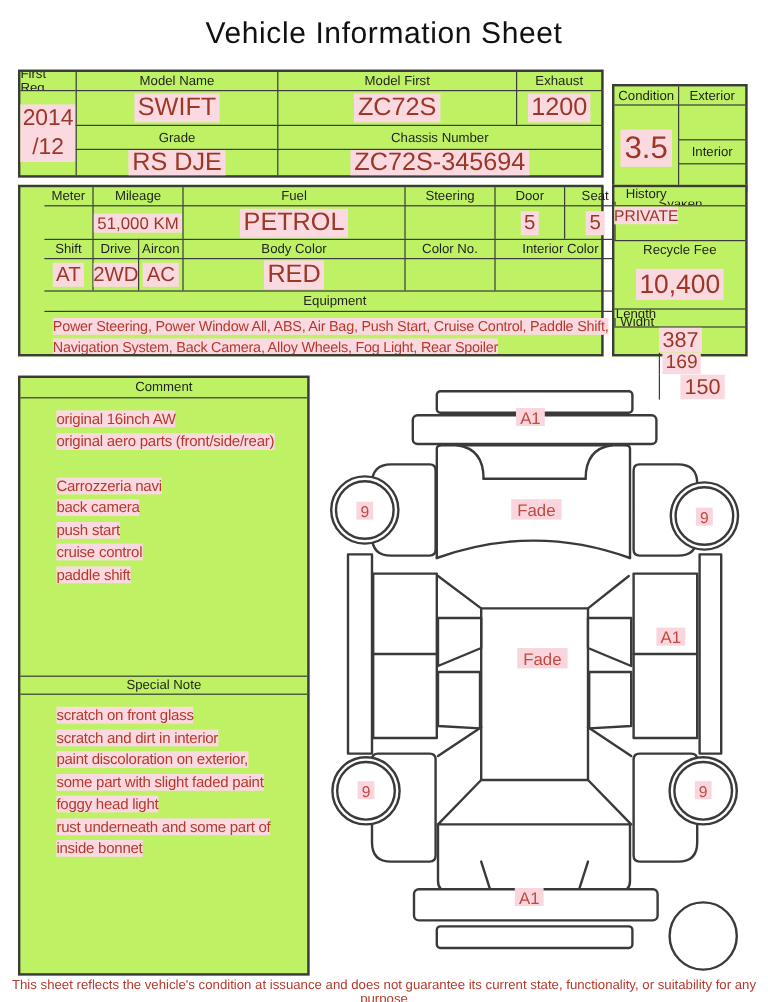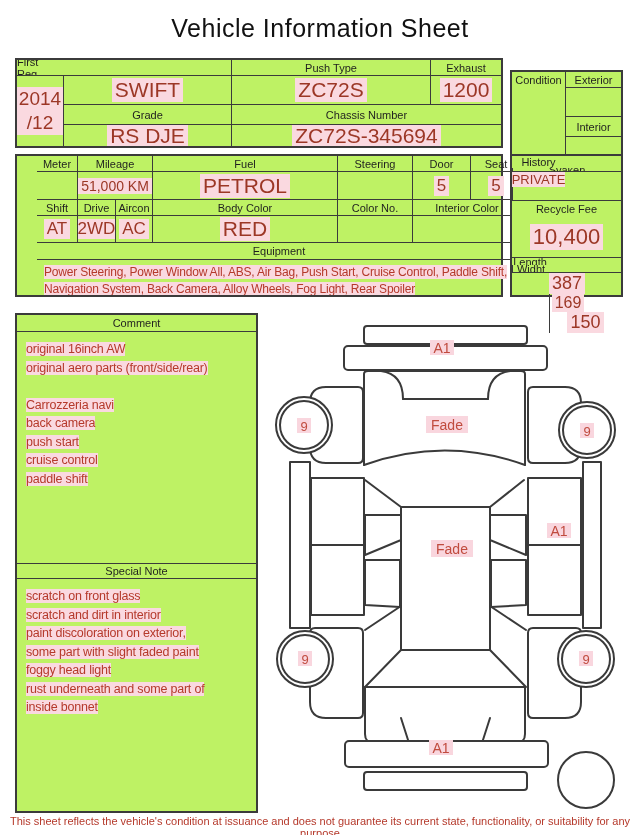--- a/index.html
+++ b/index.html
@@ -27,39 +27,40 @@
   .med{font-size:17px;}
   .sm{font-size:14px;}
   .flexcol{display:flex;flex-direction:column;height:100%;}
   .flexrow{display:flex;flex-direction:column;}
   .firstreg{font-size:19px;line-height:24px;white-space:pre-line;text-align:center;}
   .cond{font-size:26px;}
   .equip{display:block;align-items:flex-start;justify-content:flex-start;
          padding:4px 7px;font-size:12px;line-height:17px;letter-spacing:-.2px;
          color:var(--red2);text-align:left;}
   .notetext{flex:1;padding:8px 6px 0 9px;font-size:12.5px;line-height:18.5px;
-            letter-spacing:-.2px;color:var(--red2);}
+            letter-spacing:-.2px;color:var(--red2);margin-left:21px;}
   .notetext span{white-space:pre-line;background:var(--halo);}
   .secthdr{font-size:11px;color:var(--hdr);text-align:center;flex:none;
            display:flex;align-items:center;justify-content:center;}
   .footer{position:absolute;left:0;top:815px;width:640px;text-align:center;
           font-size:11px;color:var(--red2);}
   svg text{font-family:"Liberation Sans", sans-serif;}
 </style>
 </head>
 <body>
 
 <div id="page">
 
   <div class="title">Vehicle Information Sheet</div>
 
   <div class="box" style="left:15px;top:58px;width:488px;height:90px;">
     <div class="grid" style="grid-template-columns:46px 168px 199px 71px;grid-template-rows:15px 29px 20px 22px;">
       <div class="cell hdr" style="grid-area:1/1/2/2">First Reg.</div>
-      <div class="cell hdr bl" style="grid-area:1/3/2/4">Push Type</div>
+      <div class="cell hdr bl" style="grid-area:1/2/2/3">Model Name</div>
+      <div class="cell hdr bl" style="grid-area:1/3/2/4">Model First</div>
       <div class="cell hdr bl" style="grid-area:1/4/2/5">Exhaust</div>
 
       <div class="cell val bt" style="grid-area:2/1/5/2">
           <span class="firstreg">2014
 /12</span>
         </div>
       <div class="cell val big bl bt" style="grid-area:2/2/3/3">
           <span>SWIFT</span>
         </div>
       <div class="cell val big bl bt" style="grid-area:2/3/3/4">
@@ -78,20 +79,23 @@
       <div class="cell val big bl bt" style="grid-area:4/3/5/5">
           <span>ZC72S-345694</span>
         </div>
     </div>
   </div>
 
   <div class="box" style="left:510px;top:70px;width:113px;height:90px;">
     <div class="grid" style="grid-template-columns:53px 56px;grid-template-rows:15px 29px 20px 22px;">
       <div class="cell hdr" style="grid-area:1/1/2/2">Condition</div>
       <div class="cell hdr bl" style="grid-area:1/2/2/3">Exterior</div>
+      <div class="cell val cond bt" style="grid-area:2/1/5/2">
+          <span>3.5</span>
+        </div>
       <div class="cell val bl bt" style="grid-area:2/2/3/3">
           <span></span>
         </div>
       <div class="cell hdr bl bt" style="grid-area:3/2/4/3">Interior</div>
       <div class="cell val bl bt" style="grid-area:4/2/5/3">
           <span></span>
         </div>
     </div>
   </div>
 

